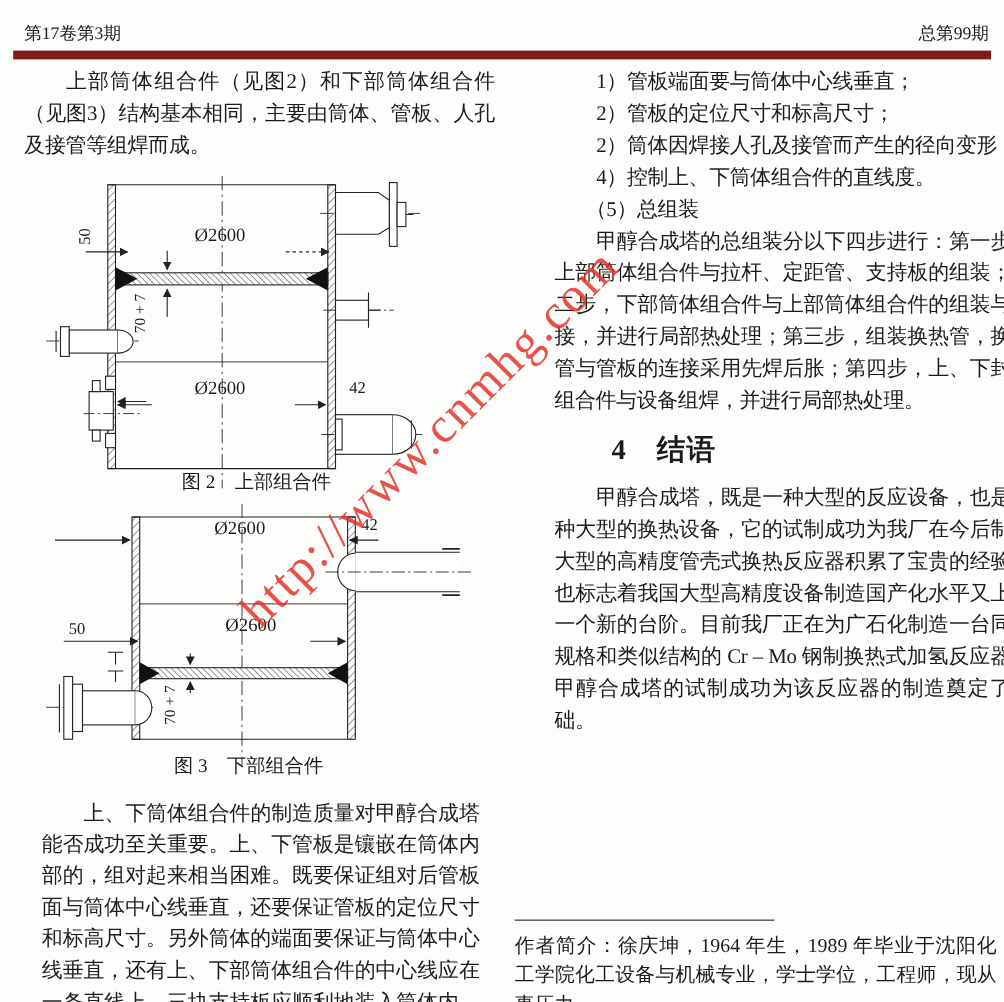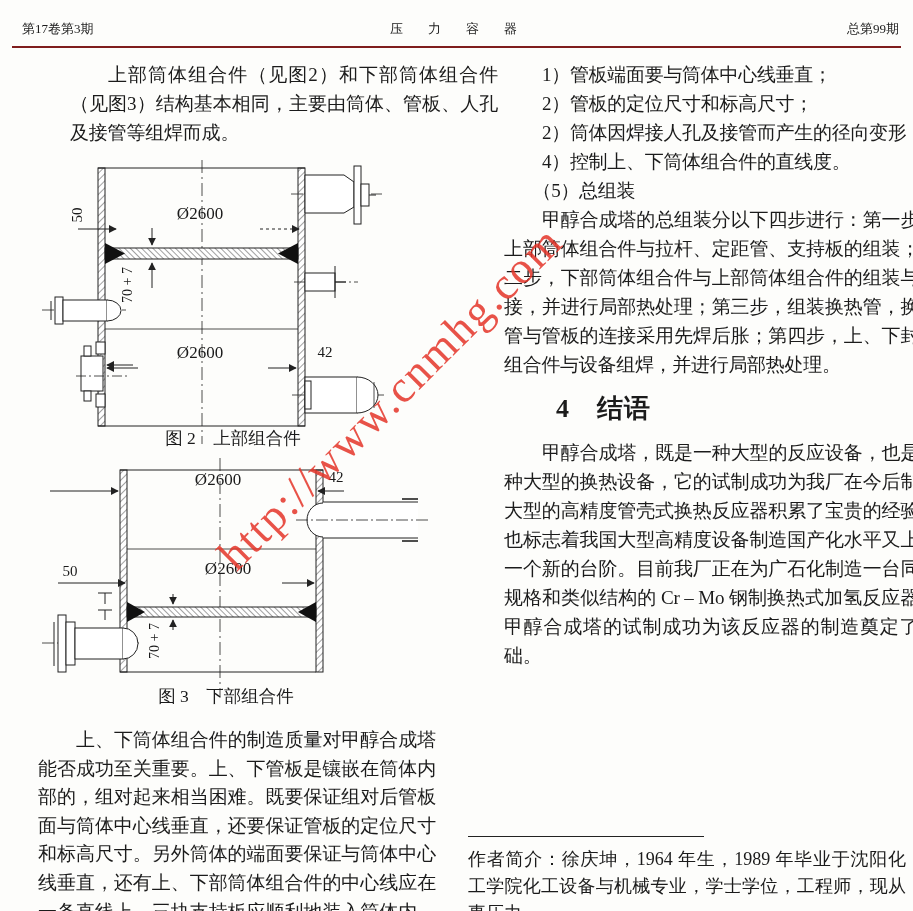--- a/index.html
+++ b/index.html
@@ -1,26 +1,26 @@
 <!DOCTYPE html>
 <html><head>
 <meta charset="utf-8">
 <style>
   html,body{margin:0;padding:0;background:#ffffff;}
   .page{position:relative;width:913px;height:911px;background:#fdfdfb;overflow:hidden;
         font-family:"Liberation Serif","DejaVu Serif",serif;color:#1b1b1b;}
   
   .header{position:absolute;left:12px;top:12px;width:889px;height:34px;
-          border-bottom:2px solid #7f1d1d;font-size:13px;text-decoration:underline;}
+          border-bottom:8px solid #7f1d1d;font-size:16px;text-decoration:underline;}
   .header .hl{position:absolute;left:10px;top:8px;}
   .header .hc{position:absolute;left:50%;top:8px;transform:translateX(-50%);letter-spacing:6px;white-space:nowrap;}
   .header .hr{position:absolute;right:2px;top:8px;}
   
   .col-left{position:absolute;left:22px;top:60px;width:428px;
-            font-size:19px;line-height:29px;text-align:justify;letter-spacing:-0.2px;margin-left:48px;}
+            font-size:19px;line-height:29px;text-align:justify;letter-spacing:-0.2px;}
   .col-right{position:absolute;left:468px;top:60px;width:434px;
              font-size:19px;line-height:29px;text-align:justify;letter-spacing:-0.3px;margin-left:36px;}
   .col-left p,.col-right p{margin:0;}
   .indent{text-indent:2em;}
   .indent15{text-indent:1.5em;}
   .col-right h3{margin:15px 0 15px 0;font-size:26px;font-weight:bold;text-indent:2em;letter-spacing:1px;}
   .para-quality{position:absolute;left:22px;top:710px;width:430px;
                 font-size:19px;line-height:28.6px;text-align:justify;letter-spacing:-0.2px;}
   .para-quality p{margin:16px;}
   sub{font-size:12px;}
@@ -38,21 +38,20 @@
              font-size:45px;letter-spacing:2px;color:rgba(228,52,40,0.85);white-space:nowrap;
              font-family:"Liberation Serif",serif;pointer-events:none;}
 </style>
 </head>
 <body>
 
 <div class="page">
 
   <div class="header">
     <span class="hl">第17卷第3期</span>
-    <span class="hc">压　力　容　器</span>
     <span class="hr">总第99期</span>
   </div>
 
   <div class="col-left">
     <p class="indent">上部筒体组合件（见图2）和下部筒体组合件（见图3）结构基本相同，主要由筒体、管板、人孔及接管等组焊而成。</p>
   </div>
 
   <svg class="fig2" width="420" height="292" viewBox="0 0 420 292">
     <defs>
       <pattern id="hw" patternUnits="userSpaceOnUse" width="5" height="5" patternTransform="rotate(45)">

